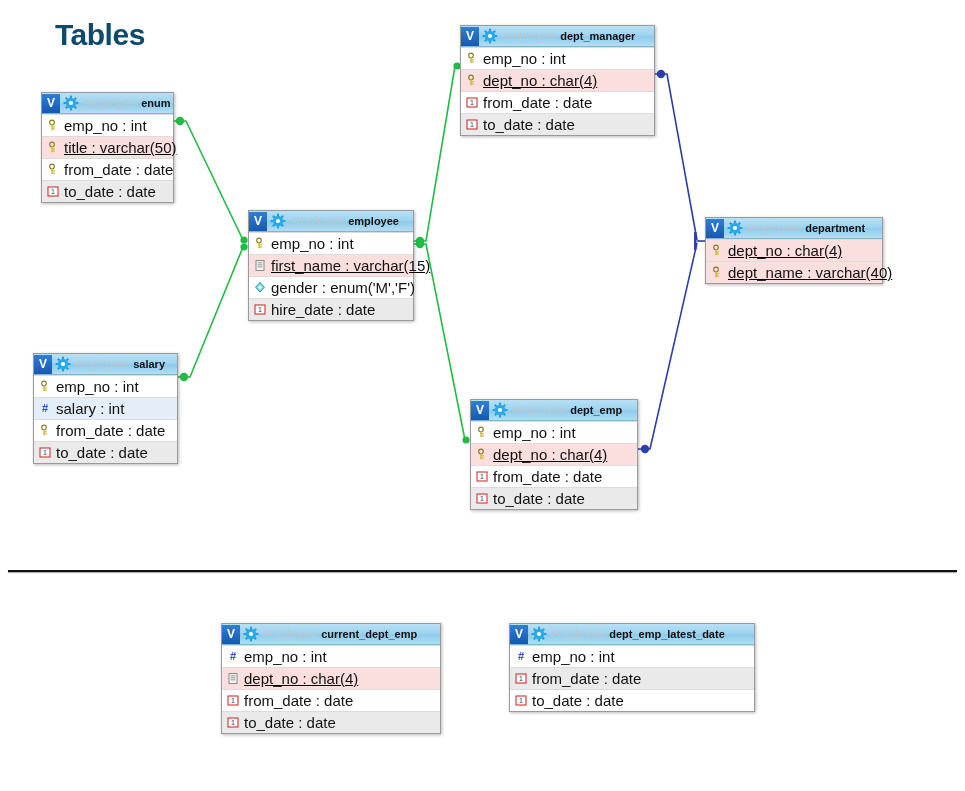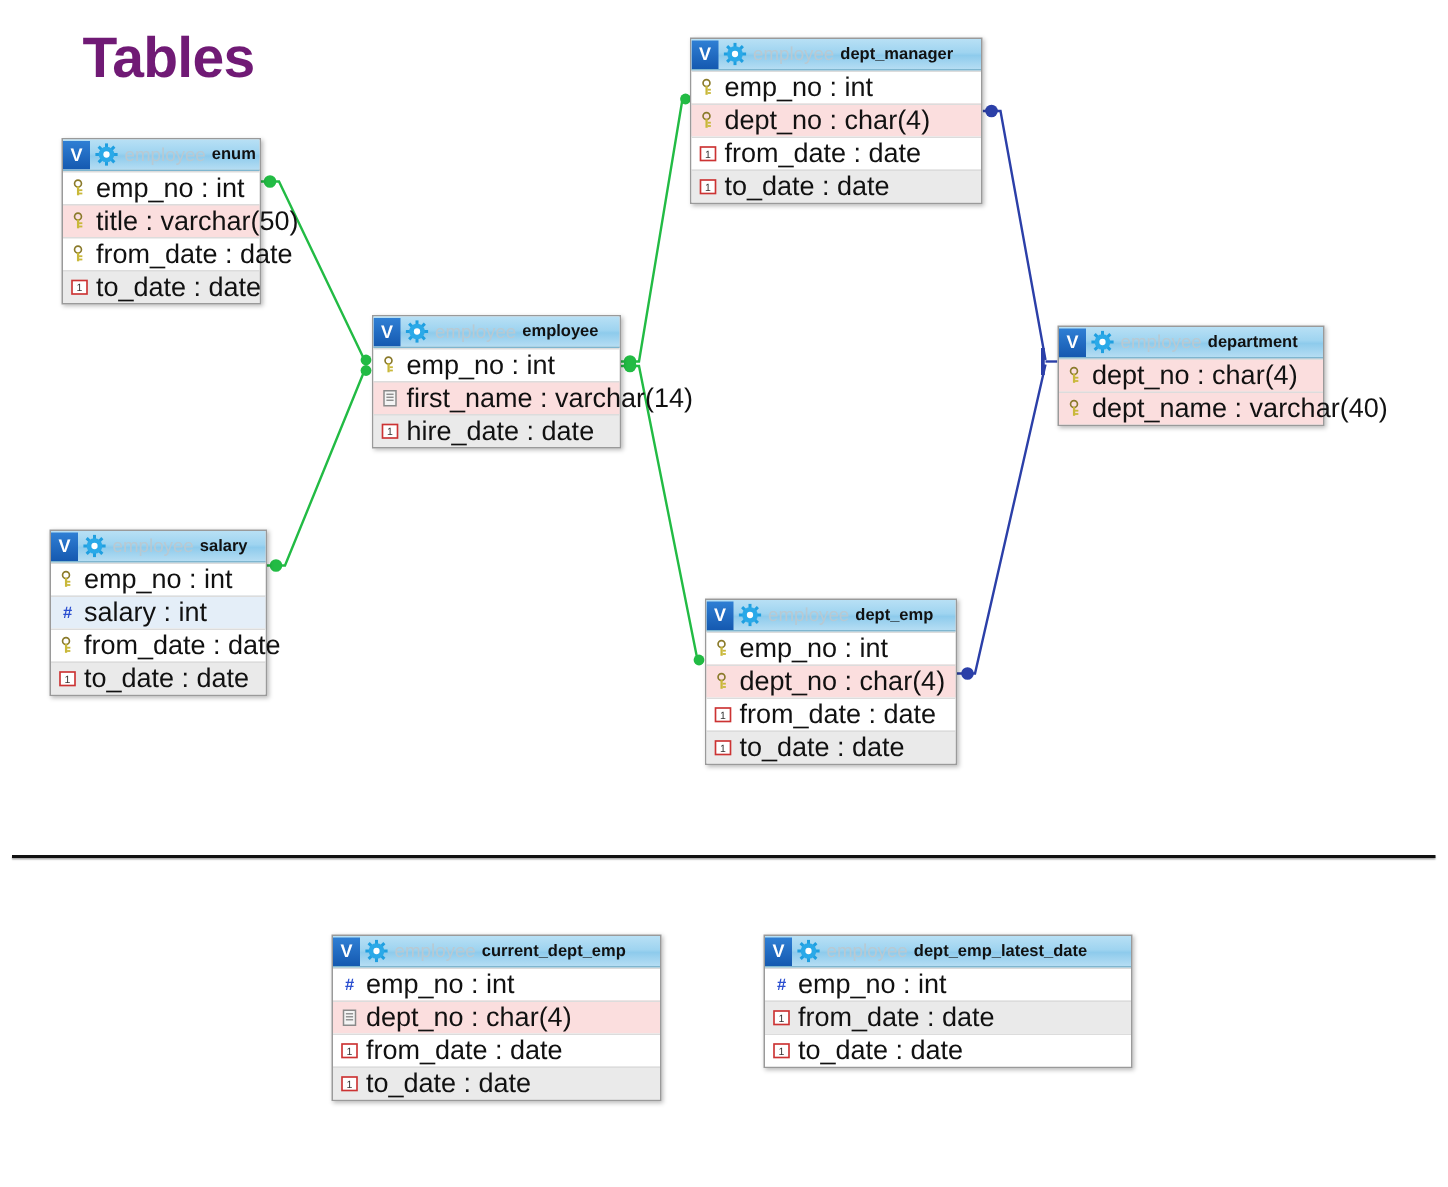--- a/index.html
+++ b/index.html
@@ -9,23 +9,23 @@
     font-family:"Liberation Sans", sans-serif;
     position:relative;
     overflow:hidden;
     -webkit-font-smoothing:antialiased;
   }
   #canvas{position:absolute;inset:0;width:965px;height:791px;}
 
   
   .section-title{
     position:absolute;
-    font-size:38px;
+    font-size:30px;
     font-weight:bold;
-    color:#701a75;
+    color:#0c4a6e;
     letter-spacing:-0.5px;
     white-space:nowrap;
   }
 
   
   .divider{
     position:absolute;
     left:8px;right:8px;
     height:2px;
     background:#111111;
@@ -95,25 +95,25 @@
     align-items:center;
     height:22px;
     border-top:1px solid #dcdcdc;
     padding-left:5px;
     box-sizing:border-box;
     background:#ffffff;
     white-space:nowrap;
   }
   .row:first-of-type{border-top:none;}
   .row.alt{background:#eaeaea;}
-  .row.pink{background:#fbdede;}
+  .row.pink{background:#fbdede;text-decoration:underline;}
   .row.blue{background:#e4eef8;}
   .row-label{
     color:#111111;
-    font-size:18px;
+    font-size:15px;
     margin-left:5px;
   }
   .ic{
     flex:0 0 auto;
     width:12px;height:13px;
     display:block;
   }
 </style>
 </head>
 <body>
@@ -292,21 +292,28 @@
           </svg>
           <span class="row-label">emp_no : int</span>
         </div>
         <div class="row pink">
           <svg class="ic" viewBox="0 0 12 13">
             <rect x="2" y="1.5" width="8" height="10" fill="#f4f4f4" stroke="#8a8a8a" stroke-width="1"></rect>
             <rect x="3.6" y="3.4" width="4.8" height="0.9" fill="#8a8a8a"></rect>
             <rect x="3.6" y="5.4" width="4.8" height="0.9" fill="#8a8a8a"></rect>
             <rect x="3.6" y="7.4" width="4.8" height="0.9" fill="#8a8a8a"></rect>
           </svg>
-          <span class="row-label">first_name : varchar(14)</span>
+          <span class="row-label">first_name : varchar(15)</span>
+        </div>
+        <div class="row">
+          <svg class="ic" viewBox="0 0 12 13">
+            <path d="M6,1.4 L10.4,6.2 L6,11 L1.6,6.2 Z" fill="#7fe3e3" stroke="#2f8f9f" stroke-width="1"></path>
+            <circle cx="6" cy="6.2" r="1.5" fill="#ffffff"></circle>
+          </svg>
+          <span class="row-label">gender : enum('M','F')</span>
         </div>
         <div class="row alt">
           <svg class="ic" viewBox="0 0 12 13">
             <rect x="1" y="2" width="10" height="9" fill="#ffffff" stroke="#cc3333" stroke-width="1.1"></rect>
             <text x="6" y="9" font-size="7" text-anchor="middle" fill="#333333" font-family="Liberation Sans, sans-serif">1</text>
           </svg>
           <span class="row-label">hire_date : date</span>
         </div>
       </div>
       <div class="entity" style="left: 460px; top: 25px; width: 195px;">

